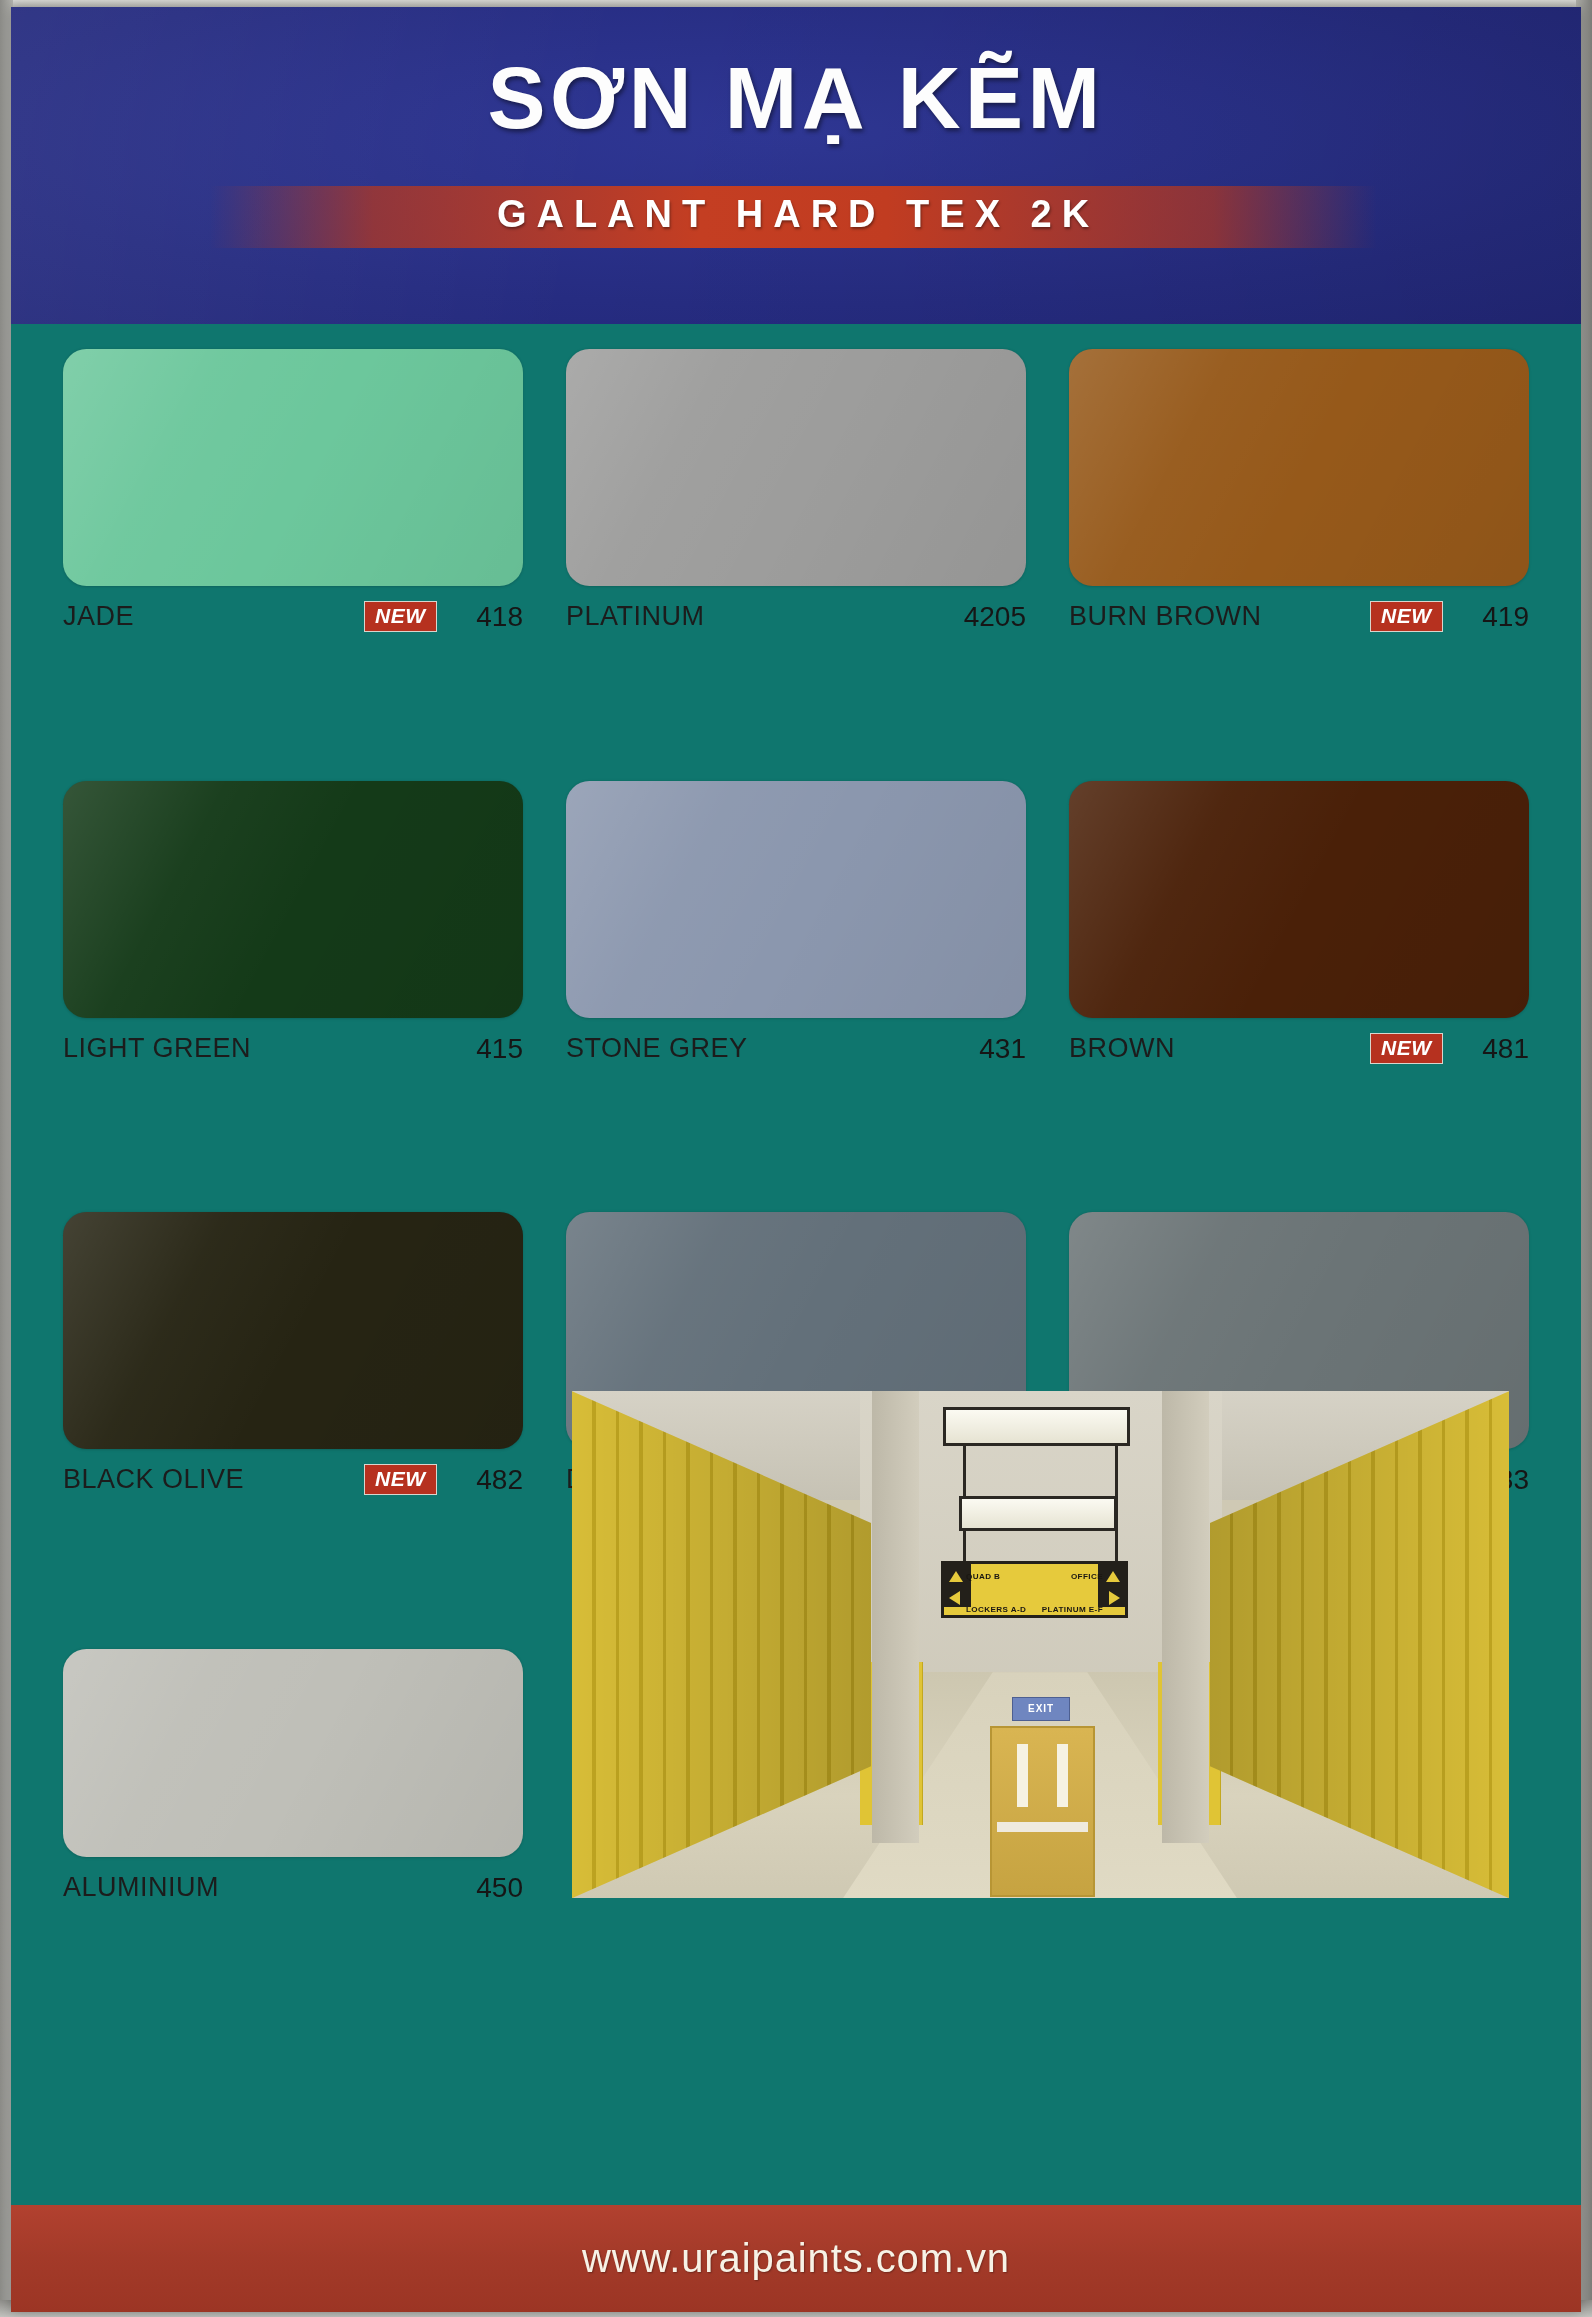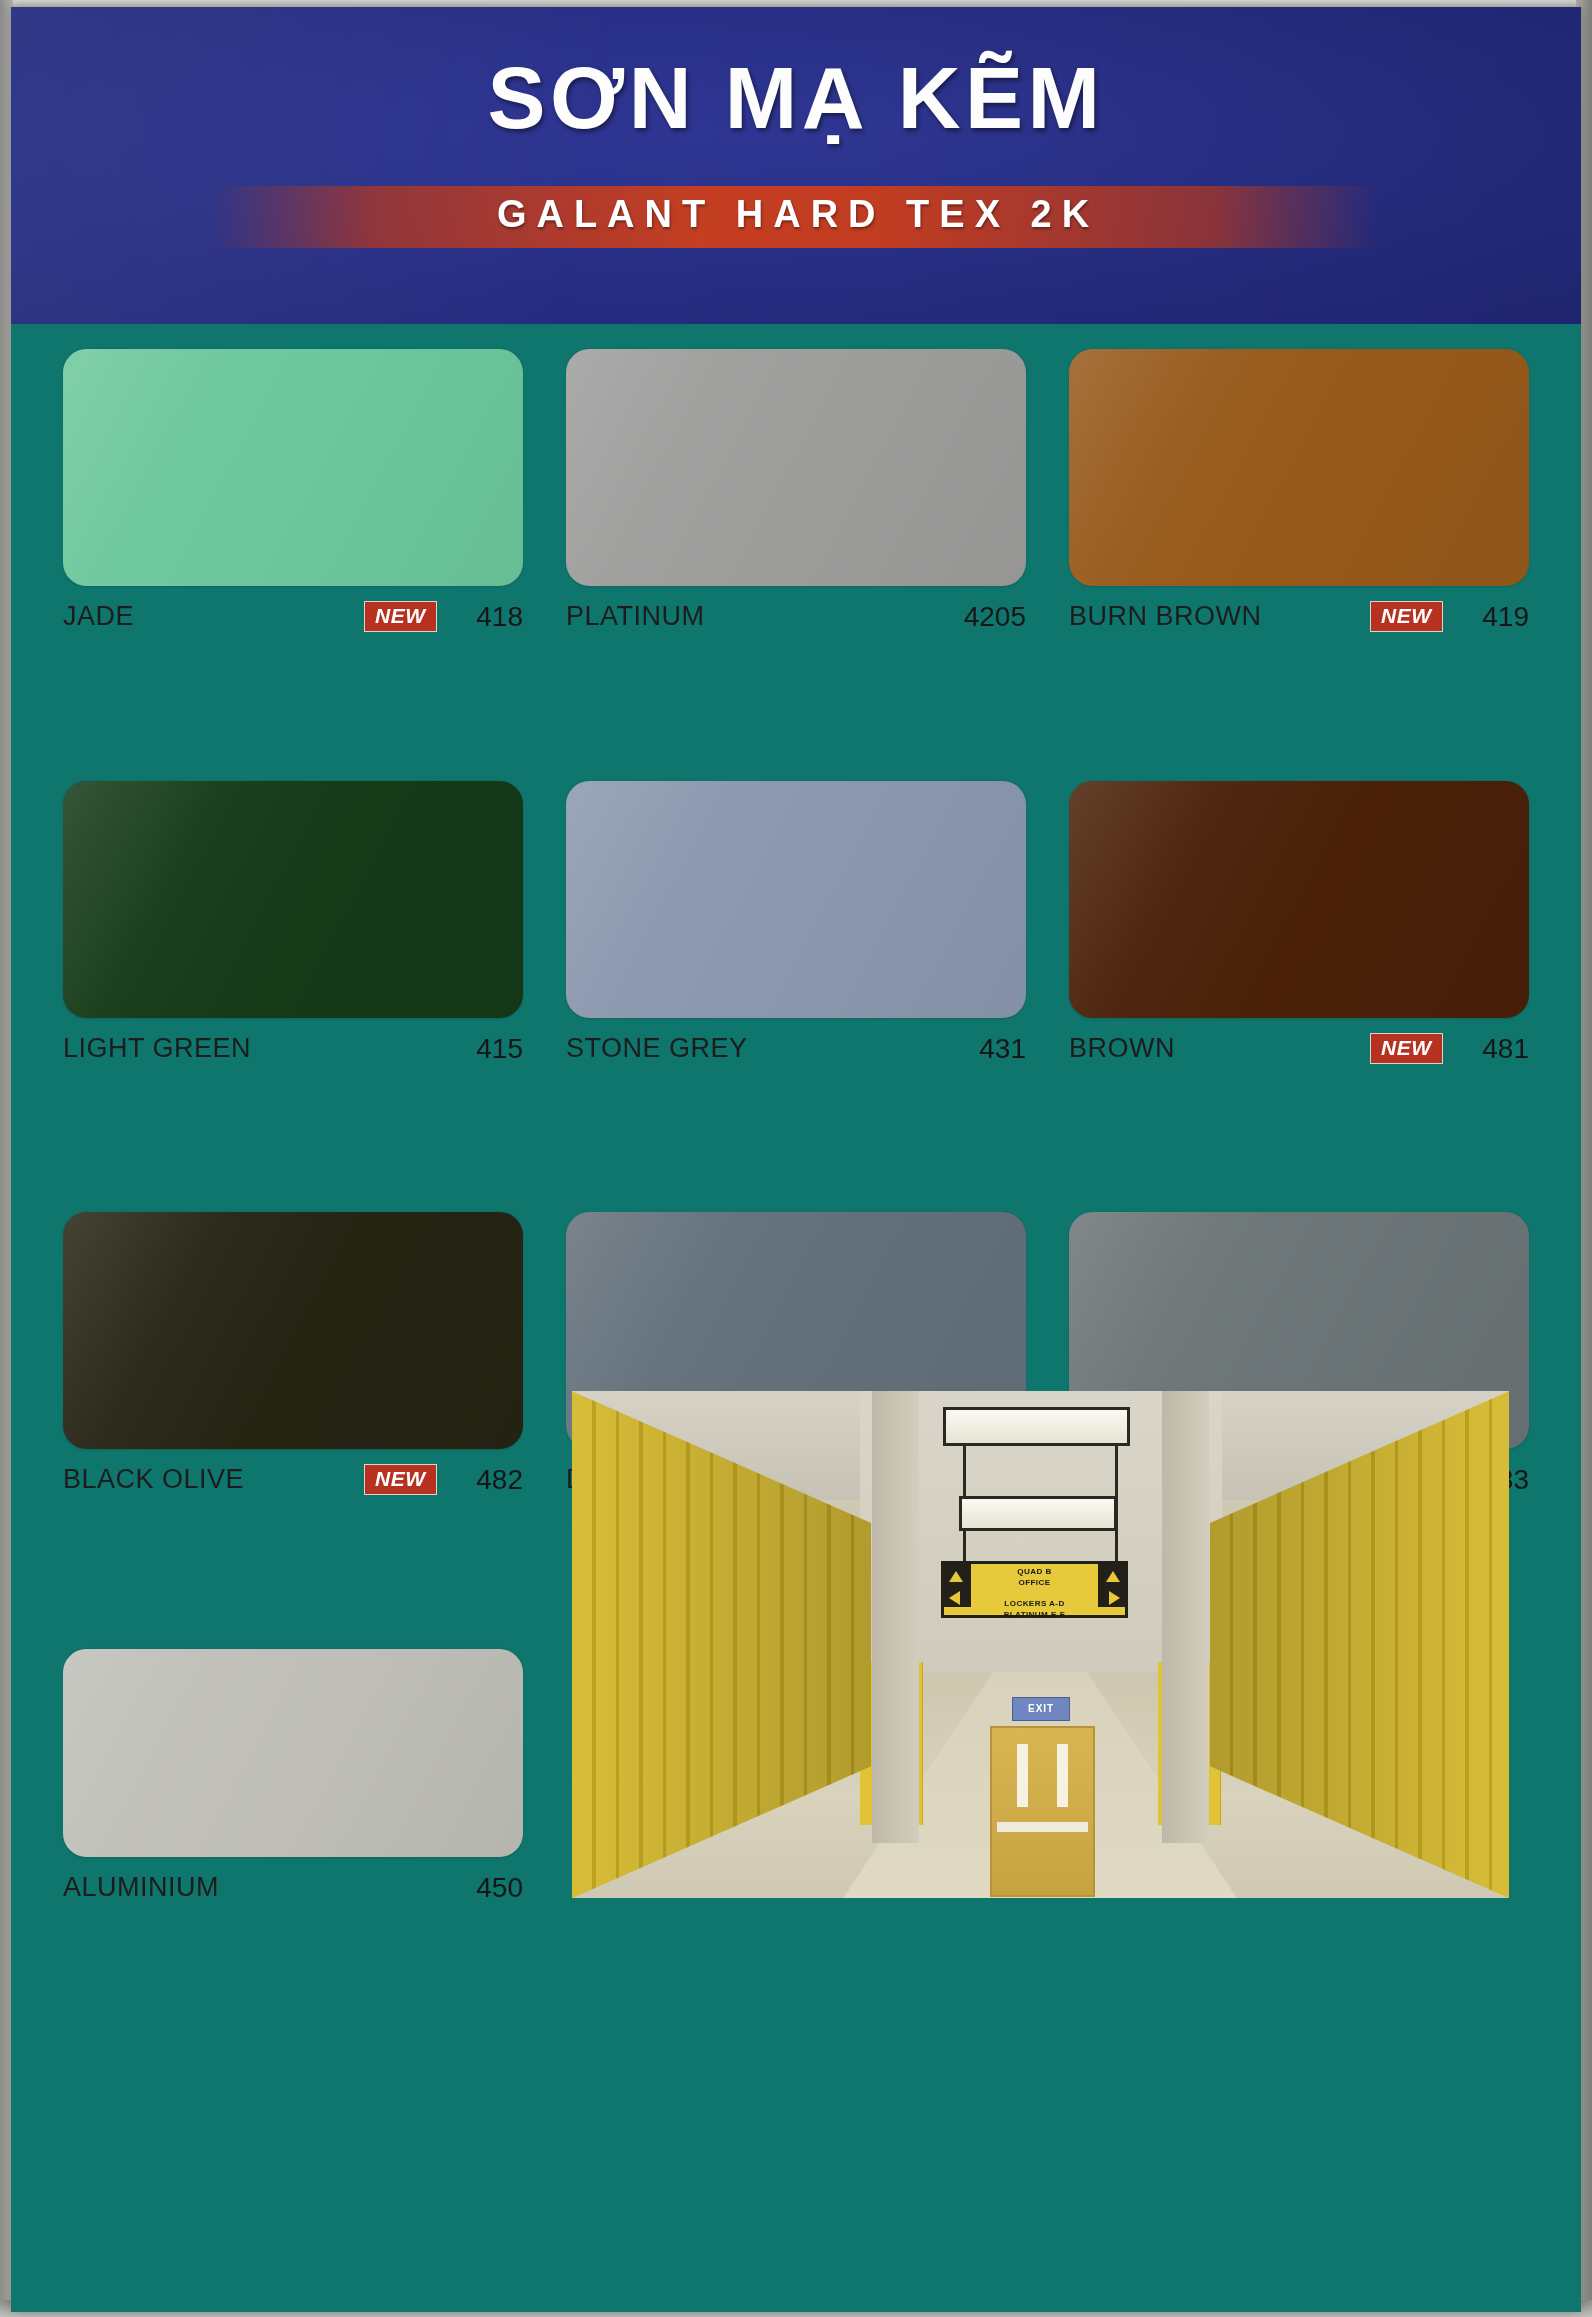--- a/index.html
+++ b/index.html
@@ -218,21 +218,21 @@
     color:#ffffff; font-size:10px; font-weight:bold; letter-spacing:0.9px;
     text-align:center; line-height:22px;
   }
   .ph-sign {
     position:absolute; left:369px; top:170px; width:181px; height:51px;
     background:#e6ca3c; border:3.6px solid #23201a;
   }
   .ph-sign-row {
     position:absolute; left:22px; right:22px; height:20px;
     display:flex; justify-content:space-between; align-items:center;
-    color:#1a1712; font-size:8.1px; font-weight:bold; letter-spacing:0.4px;flex-direction:column;
+    color:#1a1712; font-size:8.1px; font-weight:bold; letter-spacing:0.4px;
   }
   .ph-sign-row.r1 { top: 2.7px; }
   .ph-sign-row.r2 { top: 35px; }
   .ph-sign-arrow {
     position:absolute; width:0; height:0;
   }
   .ph-sign-arrow.up-l  { left:5.4px;  top:7.2px;  border-left:7.2px solid transparent; border-right:7.2px solid transparent; border-bottom:11px solid #e6ca3c; }
   .ph-sign-arrow.up-r  { right:5.4px; top:7.2px;  border-left:7.2px solid transparent; border-right:7.2px solid transparent; border-bottom:11px solid #e6ca3c; }
   .ph-sign-arrow.lt    { left:5.4px;  top:27px; border-top:7.2px solid transparent; border-bottom:7.2px solid transparent; border-right:11px solid #e6ca3c; }
   .ph-sign-arrow.rt    { right:5.4px; top:27px; border-top:7.2px solid transparent; border-bottom:7.2px solid transparent; border-left:11px solid #e6ca3c; }
@@ -443,16 +443,19 @@
       </div>
 
       <div class="ph-lockers left">
         <div class="ph-lockers-shade"></div>
       </div>
       <div class="ph-lockers right">
         <div class="ph-lockers-shade"></div>
       </div>
     </div>
 
+    <div class="footer">
+      <div class="footer-url">www.uraipaints.com.vn</div>
+    </div>
 
   </div>
 </div>
 
 
 </body></html>

